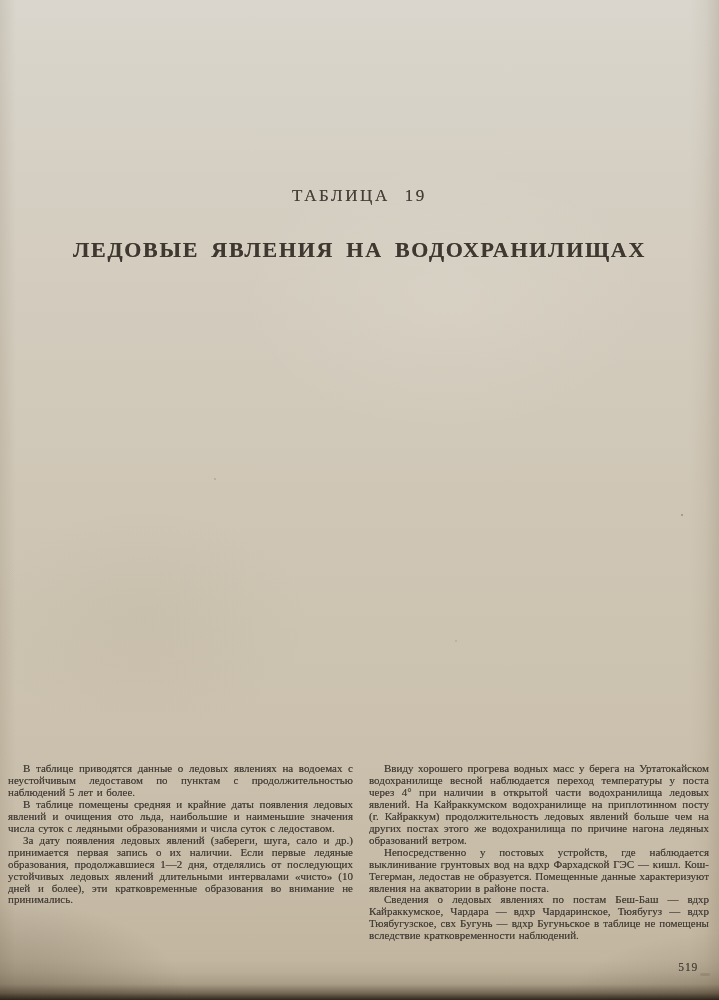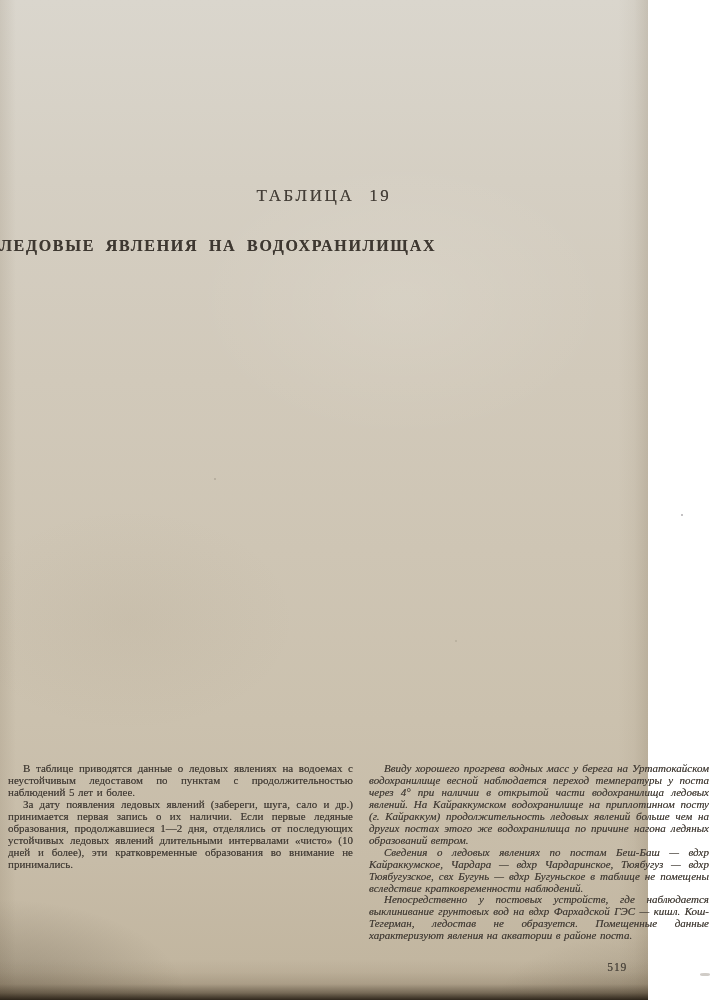--- a/index.html
+++ b/index.html
@@ -7,21 +7,21 @@
     padding: 0;
   }
   body {
     width: 719px;
     height: 1000px;
     overflow: hidden;
     font-family: "Liberation Serif", "DejaVu Serif", serif;
   }
   .page {
     position: relative;
-    width: 648px;
+    width: 719px;
     height: 1000px;
     color: #453f38;
     background:
       
       linear-gradient(to top, rgba(36,28,18,0.92) 0px, rgba(58,46,30,0.55) 7px, rgba(96,80,58,0.22) 16px, rgba(120,104,80,0.08) 28px, rgba(0,0,0,0) 40px),
       
       radial-gradient(ellipse 260px 140px at 0% 100%, rgba(56,45,30,0.30), rgba(0,0,0,0) 72%),
       
       radial-gradient(ellipse 200px 90px at 100% 100%, rgba(70,58,40,0.20), rgba(0,0,0,0) 75%),
       
@@ -43,22 +43,22 @@
     font-size: 17px;
     letter-spacing: 2.6px;
     word-spacing: 8px;
     color: #443e37;
     text-shadow: 0 0 0.6px rgba(68,62,55,0.7);
   }
   .page-title {
     position: absolute;
     top: 237px;
     left: 0; right: 0;
-    text-align: left;
-    font-size: 16px;
+    text-align: center;
+    font-size: 22px;
     font-weight: bold;
     letter-spacing: 1.7px;
     word-spacing: 5px;
     color: #3e3831;
     text-shadow: 0 0 0.6px rgba(62,56,49,0.7);
   }
   .body-columns {
     position: absolute;
     left: 8px;
     top: 763px;
@@ -68,21 +68,21 @@
   }
   .col {
     font-size: 11px;
     line-height: 11.95px;
     text-align: justify;
     color: #443e37;
     text-shadow: 0 0 0.55px rgba(68,62,55,0.75);
     word-spacing: 0.8px;
   }
   .col-left  { width: 345px; }
-  .col-right { width: 340px; font-style: italic; }
+  .col-right { width: 340px; }
   .col p {
     margin: 0;
     text-indent: 15px;
   }
   .page-number {
     position: absolute;
     top: 961px;
     right: 21px;
     font-size: 11.5px;
     letter-spacing: 0.8px;
@@ -96,26 +96,27 @@
 
 <div class="page">
 
   <div class="table-label">ТАБЛИЦА 19</div>
 
   <div class="page-title">ЛЕДОВЫЕ ЯВЛЕНИЯ НА ВОДОХРАНИЛИЩАХ</div>
 
   <div class="body-columns">
     <div class="col col-left">
         <p>В таблице приводятся данные о ледовых явлениях на водоемах с неустойчивым ледоставом по пунктам с продолжительностью наблюдений 5 лет и более.</p>
+        <p>В таблице помещены средняя и крайние даты появления ледовых явлений и очищения ото льда, наибольшие и наименьшие значения числа суток с ледяными образованиями и числа суток с ледоставом.</p>
         <p>За дату появления ледовых явлений (забереги, шуга, сало и др.) принимается первая запись о их наличии. Если первые ледяные образования, продолжавшиеся 1—2 дня, отделялись от последующих устойчивых ледовых явлений длительными интервалами «чисто» (10 дней и более), эти кратковременные образования во внимание не принимались.</p>
       </div>
     <div class="col col-right">
         <p>Ввиду хорошего прогрева водных масс у берега на Уртатокайском водохранилище весной наблюдается переход температуры у поста через 4° при наличии в открытой части водохранилища ледовых явлений. На Кайраккумском водохранилище на приплотинном посту (г. Кайраккум) продолжительность ледовых явлений больше чем на других постах этого же водохранилища по причине нагона ледяных образований ветром.</p>
+        <p>Непосредственно у постовых устройств, где наблюдается выклинивание грунтовых вод на вдхр Фархадской ГЭС — кишл. Кош-Тегерман, ледостав не образуется. Помещенные данные характеризуют явления на акватории в районе поста.</p>
         <p>Сведения о ледовых явлениях по постам Беш-Баш — вдхр Кайраккумское, Чардара — вдхр Чардаринское, Тюябугуз — вдхр Тюябугузское, свх Бугунь — вдхр Бугуньское в таблице не помещены вследствие кратковременности наблюдений.</p>
-        <p>Непосредственно у постовых устройств, где наблюдается выклинивание грунтовых вод на вдхр Фархадской ГЭС — кишл. Кош-Тегерман, ледостав не образуется. Помещенные данные характеризуют явления на акватории в районе поста.</p>
       </div>
   </div>
 
   <div class="page-number">519</div>
 
   <div class="speck" style="left:681px; top:514px; width:2px; height:2px; background:rgba(80,75,80,0.45);"></div>
   <div class="speck" style="left:214px; top:478px; width:2px; height:2px; background:rgba(110,100,85,0.30);"></div>
   <div class="speck" style="left:455px; top:640px; width:2px; height:1.5px; background:rgba(110,100,85,0.22);"></div>
   <div class="speck" style="left:700px; top:973px; width:10px; height:3px; border-radius:40%; background:rgba(120,110,95,0.35);"></div>
 </div>

